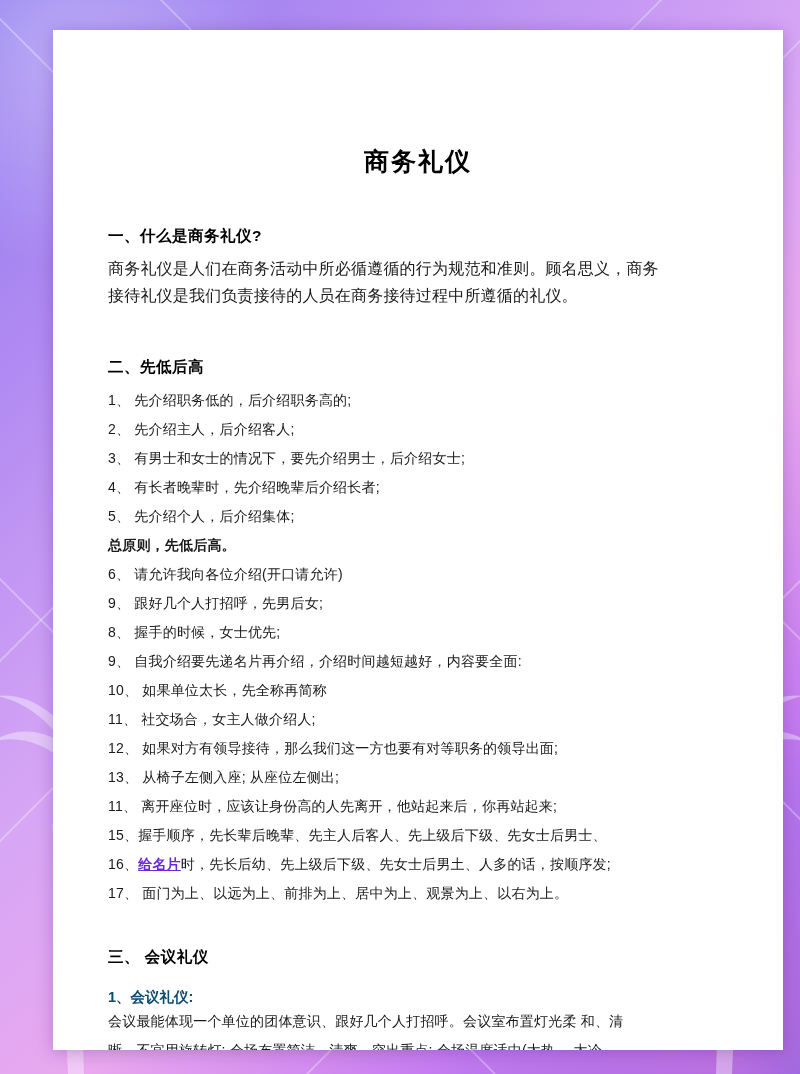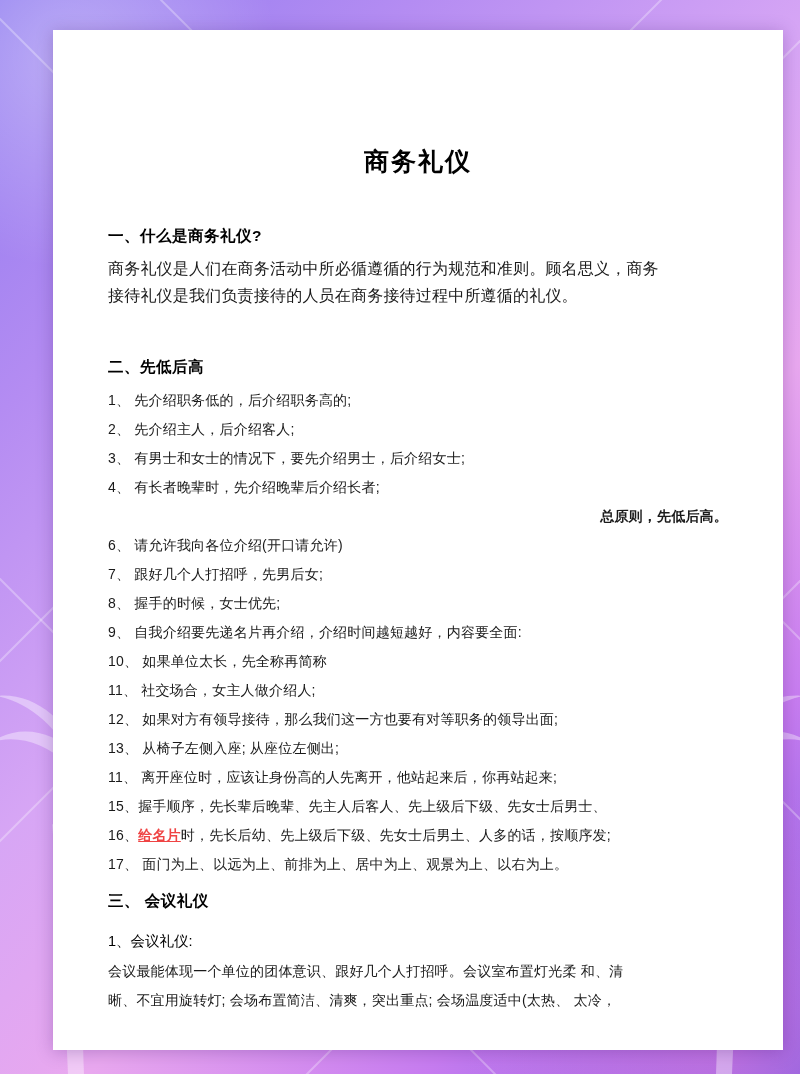--- a/index.html
+++ b/index.html
@@ -94,21 +94,21 @@
   }
 
   .section-head {
     font-size: 15.5px;
     font-weight: bold;
     color: #000;
     margin-top: 48px;
     margin-bottom: 8px;
     letter-spacing: 0.5px;
   }
-  .section-head.tight { margin-top: 12px; }
+  .section-head.tight { margin-top: 39px; }
 
   .para {
     font-size: 16px;
     color: #1a1a1a;
     line-height: 27px;
     margin: 0;
     letter-spacing: 0.2px;
   }
 
   .list {
@@ -117,37 +117,35 @@
     list-style: none;
   }
   .list li {
     font-size: 14px;
     color: #1a1a1a;
     line-height: 29px;
     letter-spacing: 0.2px;
   }
   .list li.bold {
     font-weight: bold;
-    text-align: right;
   }
   .list li.cont {
     line-height: 27px;
   }
   .hl-red {
-    color: #ef4444;
+    color: #6d28d9;
     font-weight: bold;
     text-decoration: underline;
   }
 
   .sub-head {
     font-size: 14.5px;
-    font-weight: normal;
-    color: #000000;
+    font-weight: bold;
+    color: #0c4a6e;
     margin-top: 20px;
-    margin-bottom: 6px;
   }
 
   .body-block {
     font-size: 14px;
     color: #1a1a1a;
     line-height: 29px;
     letter-spacing: 0.2px;
   }
   .body-block div { white-space: nowrap; }
 </style>
@@ -199,23 +197,24 @@
       <span>商务礼仪是人们在商务活动中所必循遵循的行为规范和准则。顾名思义，商务</span><br>
       <span>接待礼仪是我们负责接待的人员在商务接待过程中所遵循的礼仪。</span>
     </p>
 
     <div class="section-head">二、先低后高</div>
     <ul class="list">
       <li>1、 先介绍职务低的，后介绍职务高的;</li>
       <li>2、 先介绍主人，后介绍客人;</li>
       <li>3、 有男士和女士的情况下，要先介绍男士，后介绍女士;</li>
       <li>4、 有长者晚辈时，先介绍晚辈后介绍长者;</li>
+      <li>5、 先介绍个人，后介绍集体;</li>
       <li class="bold">总原则，先低后高。</li>
       <li>6、 请允许我向各位介绍(开口请允许)</li>
-      <li>7、 跟好几个人打招呼，先男后女;</li>
+      <li>9、 跟好几个人打招呼，先男后女;</li>
       <li>8、 握手的时候，女士优先;</li>
       <li>9、 自我介绍要先递名片再介绍，介绍时间越短越好，内容要全面:</li>
       <li>10、 如果单位太长，先全称再简称</li>
       <li>11、 社交场合，女主人做介绍人;</li>
       <li>12、 如果对方有领导接待，那么我们这一方也要有对等职务的领导出面;</li>
       <li>13、 从椅子左侧入座; 从座位左侧出;</li>
       <li>11、 离开座位时，应该让身份高的人先离开，他站起来后，你再站起来;</li>
       <li>15、握手顺序，先长辈后晚辈、先主人后客人、先上级后下级、先女士后男士、</li>
       <li><span>16、</span><span class="hl-red">给名片</span><span>时，先长后幼、先上级后下级、先女士后男土、人多的话，按顺序发;</span></li>
       <li>17、 面门为上、以远为上、前排为上、居中为上、观景为上、以右为上。</li>

